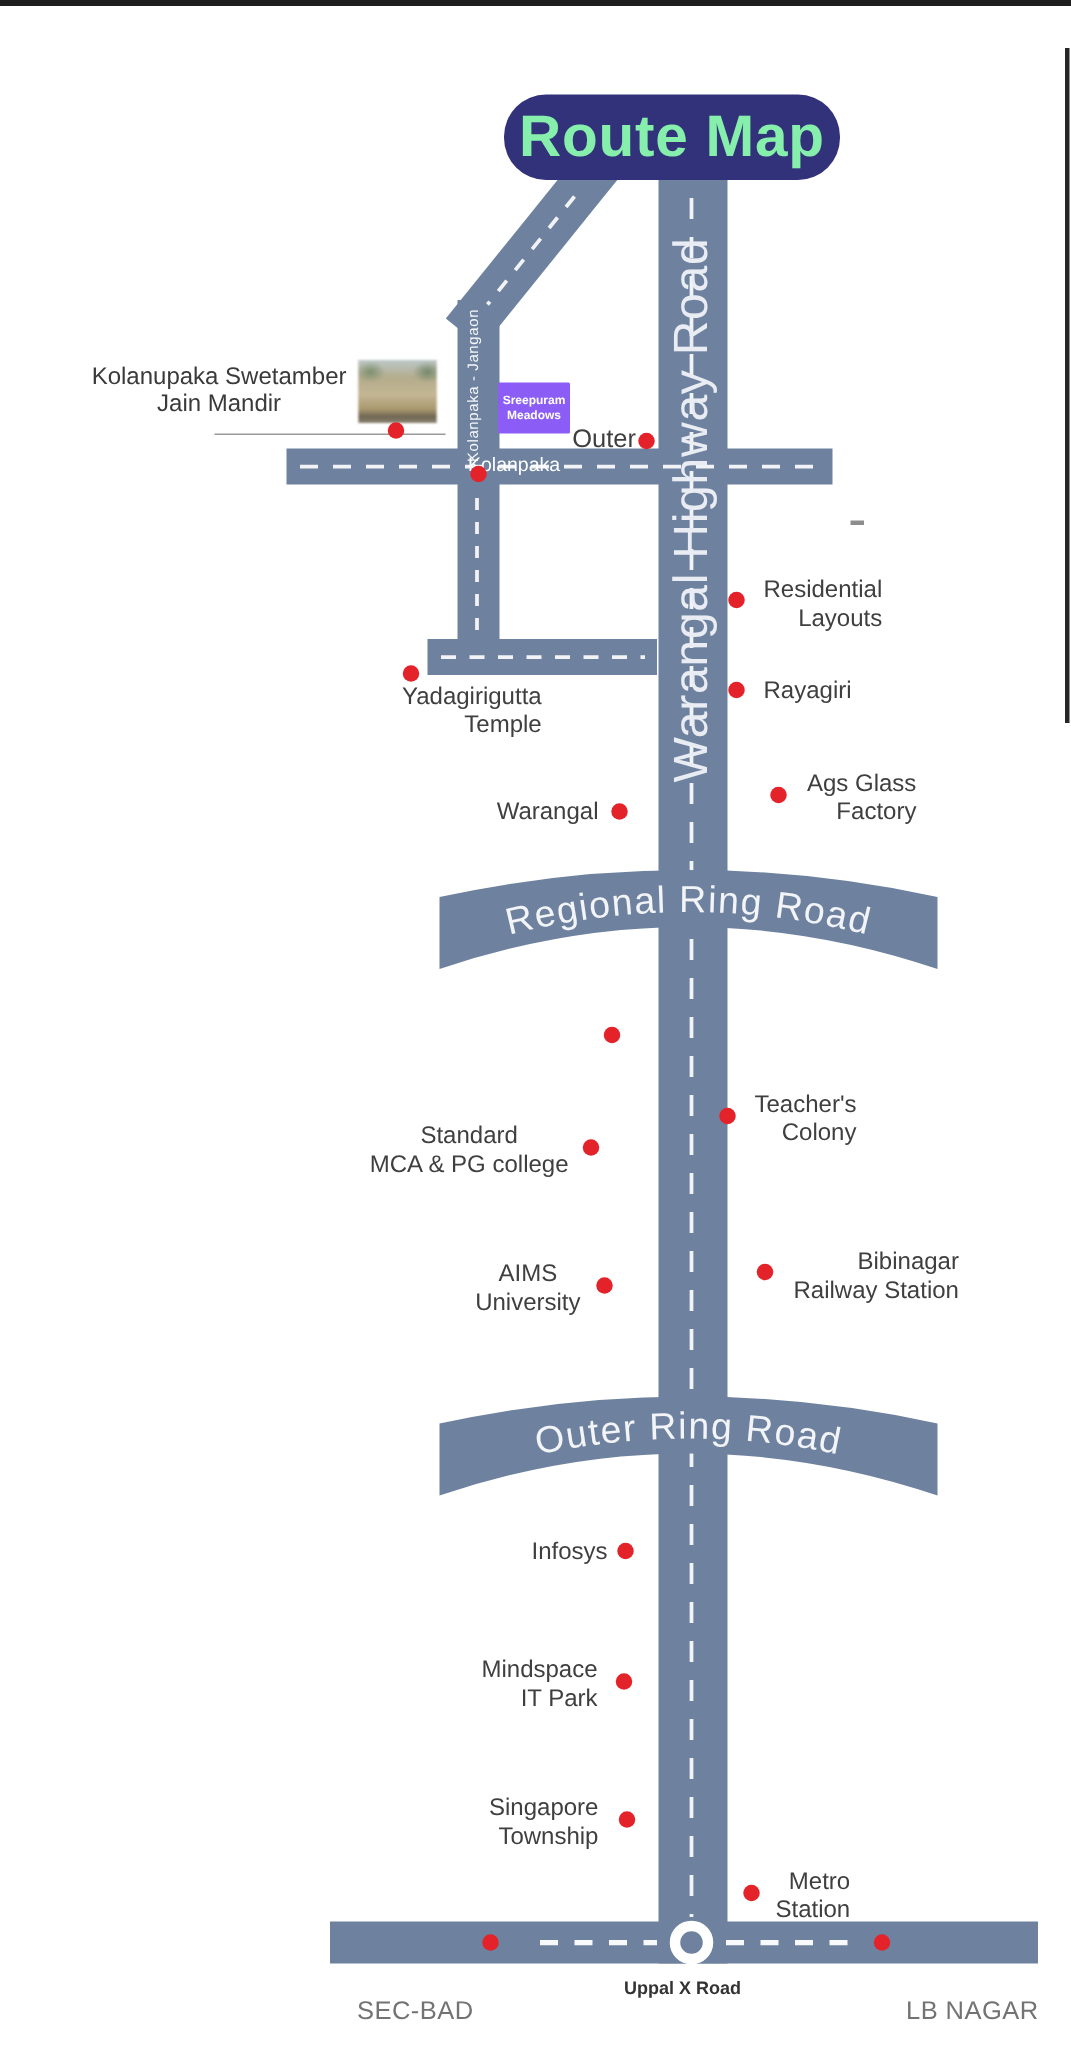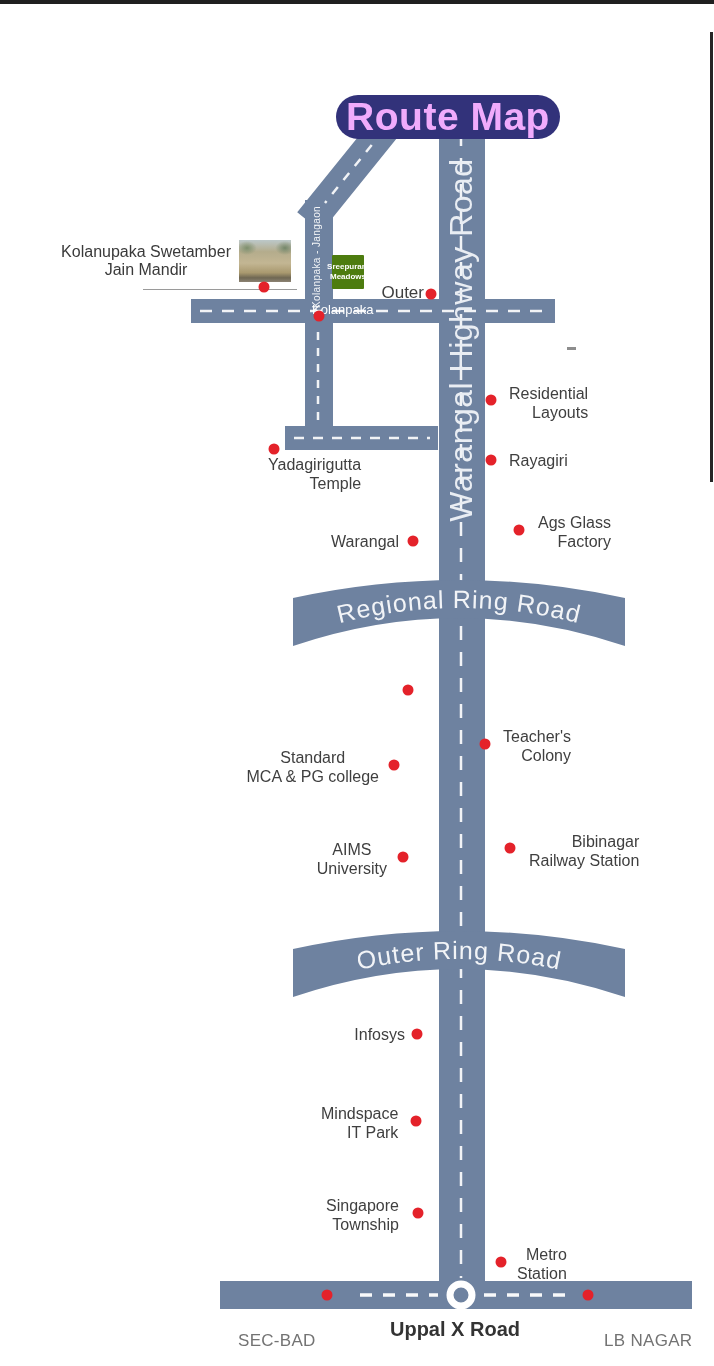--- a/index.html
+++ b/index.html
@@ -2,46 +2,46 @@
 <html><head>
 <meta charset="utf-8">
 <style>
   html,body{margin:0;padding:0;background:#fff;}
   .stage{position:relative;width:714px;height:1366px;background:#fff;overflow:hidden;
          font-family:"Liberation Sans",sans-serif;}
   .abs{position:absolute;}
   .topbar{left:0;top:0;width:714px;height:4px;background:#1f1f1f;}
   .rightborder{left:710px;top:32px;width:3px;height:450px;background:#262626;}
   .artifact{left:567px;top:347px;width:9px;height:3px;background:#8d8d8d;}
-  .title-pill{left:336px;top:63px;width:224px;height:44px;background:#32327a;border-radius:28px;
-              display:flex;align-items:center;justify-content:center;color:#f0abfc;
-              font-size:39px;font-weight:bold;letter-spacing:.5px;margin-top:32px;}
+  .title-pill{left:336px;top:63px;width:224px;height:57px;background:#32327a;border-radius:28px;
+              display:flex;align-items:center;justify-content:center;color:#86efac;
+              font-size:39px;font-weight:bold;letter-spacing:.5px;}
   .loc{position:absolute;font-size:16px;line-height:1.18;color:#3f3f3f;white-space:nowrap;text-align:right;}
   .loc.r{text-align:center;}
   .dot{position:absolute;width:11px;height:11px;border-radius:50%;background:#e4222a;
        transform:translate(-50%,-50%);}
   .roadlabel-v{position:absolute;transform:translate(-50%,-50%) rotate(-90deg);
                white-space:nowrap;color:#e9edf3;}
   .warangal{left:461px;top:340px;font-size:32px;letter-spacing:.5px;}
   .jangaon{left:316px;top:257px;font-size:10px;color:rgba(255,255,255,.92);letter-spacing:.4px;}
   .kolanpaka-town{left:296px;top:302px;font-size:13px;color:#fff;white-space:nowrap;margin-left:16px;}
   .onroad{position:absolute;color:#737373;font-size:17px;font-weight:500;letter-spacing:.3px;margin-top:44px;}
-  .sreepuram{left:332px;top:255px;width:32px;height:34px;background:#4d7c0f;color:#fff;
+  .sreepuram{left:332px;top:255px;width:48px;height:34px;background:#8b5cf6;color:#fff;
              font-size:8px;font-weight:bold;line-height:1.25;display:flex;align-items:center;
              justify-content:center;text-align:center;border-radius:1px;}
   .landmark{right:483px;top:243px;text-align:right;font-size:16px;line-height:1.15;color:#3a3a3a;
             white-space:nowrap;position:absolute;}
   .landmark-line{left:143px;top:289px;width:154px;height:1px;background:#9a9a9a;}
   .photo{left:239px;top:240px;width:52px;height:42px;filter:blur(.6px);
          background:
            radial-gradient(14px 10px at 8px 8px,#7d8f6d 0%,rgba(125,143,109,.0) 70%),
            radial-gradient(14px 10px at 46px 8px,#74876a 0%,rgba(116,135,106,.0) 70%),
            linear-gradient(180deg,#bcc8c9 0%,#b4ac8c 28%,#c3b693 55%,#a9996f 78%,#6f6753 90%,#8c8373 100%);
          background-color:#b9a98e;}
-  .uppal{left:455px;top:1318px;transform:translateX(-50%);font-size:20px;font-weight:600;
+  .uppal{left:455px;top:1318px;transform:translateX(-50%);font-size:12px;font-weight:600;
          color:#333;white-space:nowrap;position:absolute;}
 </style>
 </head>
 <body>
 
 <div class="stage">
 
   <div class="abs topbar"></div>
   <div class="abs rightborder"></div>
   <div class="abs artifact"></div>

